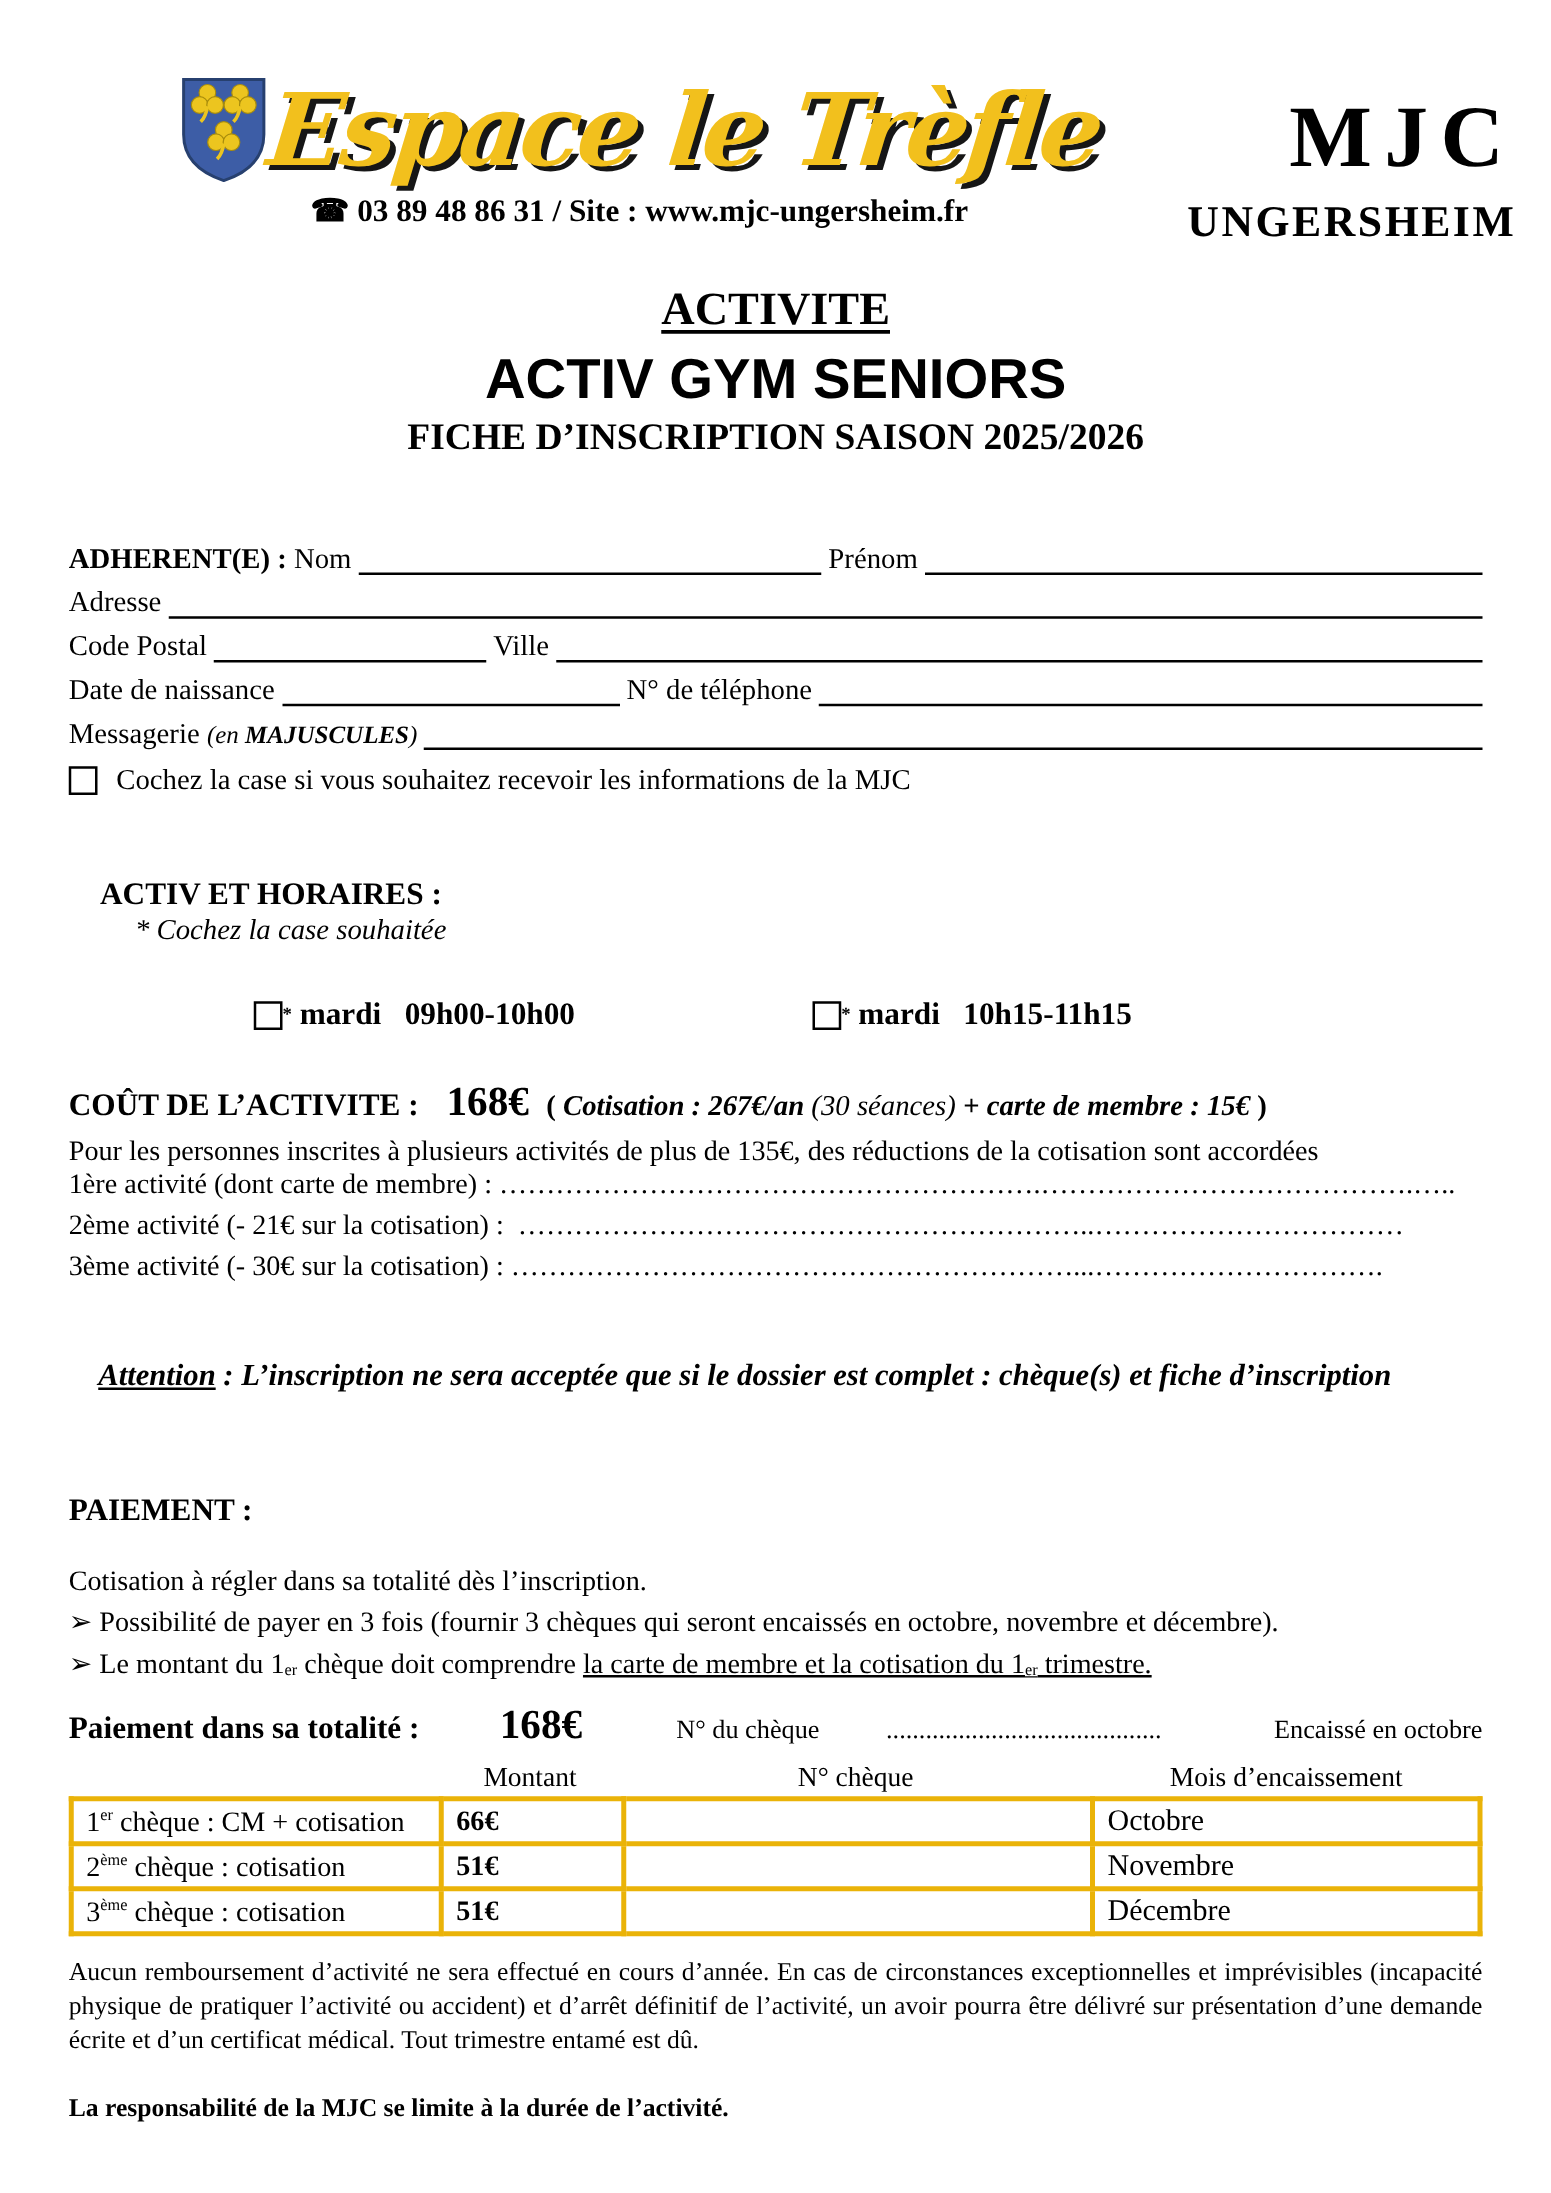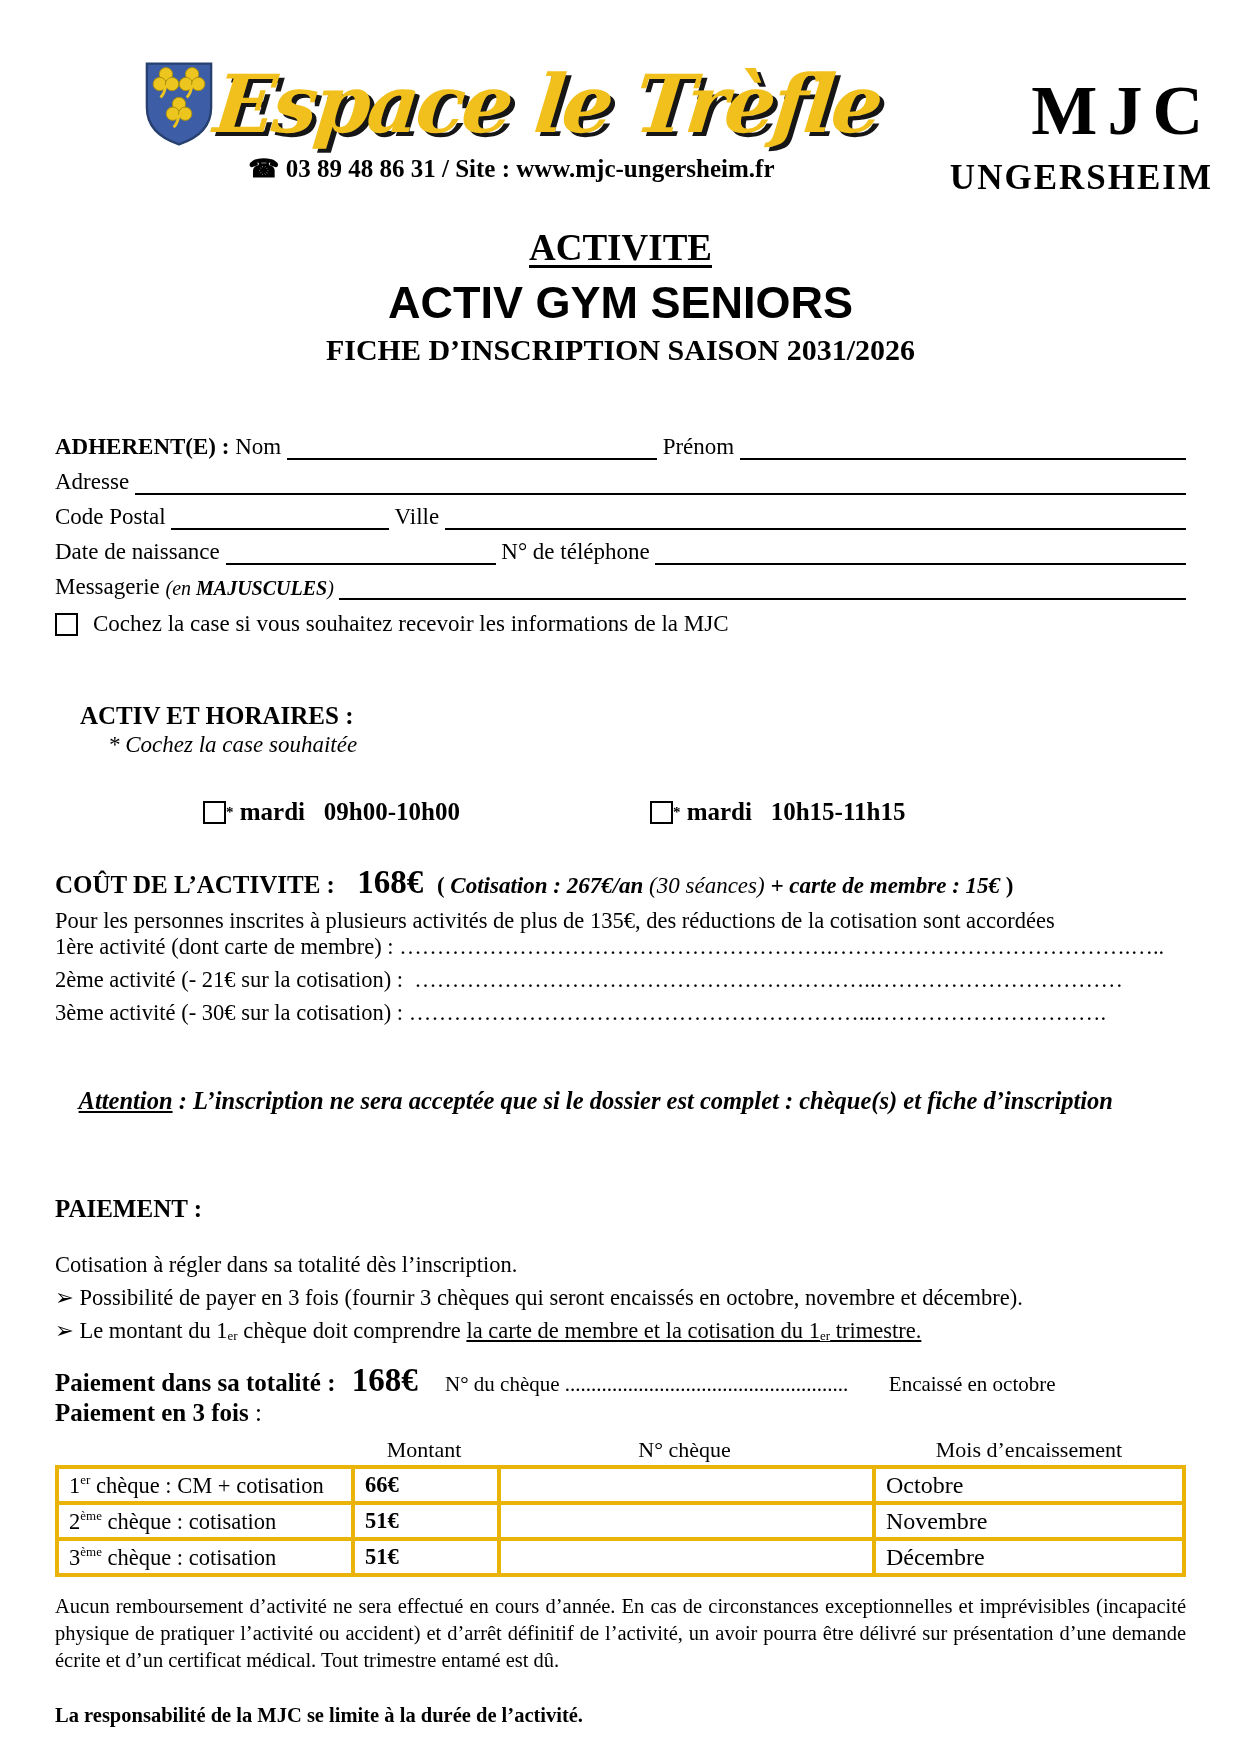--- a/index.html
+++ b/index.html
@@ -56,21 +56,21 @@
   .dotfill{flex:1;overflow:hidden;white-space:nowrap;}
 
   
   .attention-line{margin-top:26px;font-size:24.5px;font-weight:bold;font-style:italic;white-space:pre;}
   .attention-word{text-decoration:underline;}
   .paiement-title{margin-top:52px;font-size:25px;font-weight:bold;}
   .p-line{font-size:22.5px;height:33px;display:flex;align-items:flex-end;white-space:pre;}
   .p-line sup{font-size:13px;}
   .p-first{margin-top:22px;}
   .u{text-decoration:underline;}
-  .tot-line{display:flex;align-items:baseline;margin-top:18px;white-space:pre;}
+  .tot-line{display:flex;align-items:baseline;margin-top:18px;white-space:pre;gap:48px;}
   .tot-label{font-size:25px;font-weight:bold;}
   .tot-price{font-size:33px;font-weight:bold;margin-left:10px;}
   .tot-cheque{font-size:21px;margin-left:22px;}
   .tot-dots{font-size:21px;width:282px;overflow:hidden;white-space:nowrap;display:inline-block;}
   .tot-enc{font-size:21px;margin-left:42px;text-align:right;}
   .fois-line{font-size:25px;font-weight:bold;margin-top:0px;}
   .fois-line .colon{font-weight:normal;}
 
   
   .thead-row{display:flex;margin-top:10px;font-size:22px;}
@@ -124,21 +124,21 @@
       <div class="phone-line">☎ 03 89 48 86 31 / Site : www.mjc-ungersheim.fr</div>
     </div>
     <div class="org-block">
       <div class="org-name">MJC</div>
       <div class="org-city">UNGERSHEIM</div>
     </div>
   </div>
 
   <div class="title-activite">ACTIVITE</div>
   <div class="title-name">ACTIV GYM SENIORS</div>
-  <div class="title-sub">FICHE D’INSCRIPTION SAISON 2031/2026</div>
+  <div class="title-sub">FICHE D’INSCRIPTION SAISON 2025/2026</div>
 
   <div class="form-section">
     <div class="fline">
       <span class="b">ADHERENT(E) : </span>
       <span>Nom </span>
       <span class="blank" style="width:370px"></span>
       <span> Prénom </span>
       <span class="blank b-flex"></span>
     </div>
     <div class="fline">
@@ -218,23 +218,20 @@
     <span>➢ </span>
     <span>Le montant du 1</span><sup>er</sup><span> chèque doit comprendre </span><span class="u">la carte de membre et la cotisation du 1</span><sup class="u">er</sup><span class="u"> trimestre.</span>
   </div>
 
   <div class="tot-line">
     <span class="tot-label">Paiement dans sa totalité : </span>
     <span class="tot-price">168€</span>
     <span class="tot-cheque"> N° du chèque </span>
     <span class="tot-dots">......................................................................</span>
     <span class="tot-enc">Encaissé en octobre</span>
-  </div>
-  <div class="fois-line">
-    <span>Paiement en 3 fois</span><span class="colon"> :</span>
   </div>
 
   <div class="thead-row">
     <span class="h1"></span>
     <span class="h2">Montant</span>
     <span class="h3">N° chèque</span>
     <span class="h4">Mois d’encaissement</span>
   </div>
   <table class="ptable">
     <colgroup>

